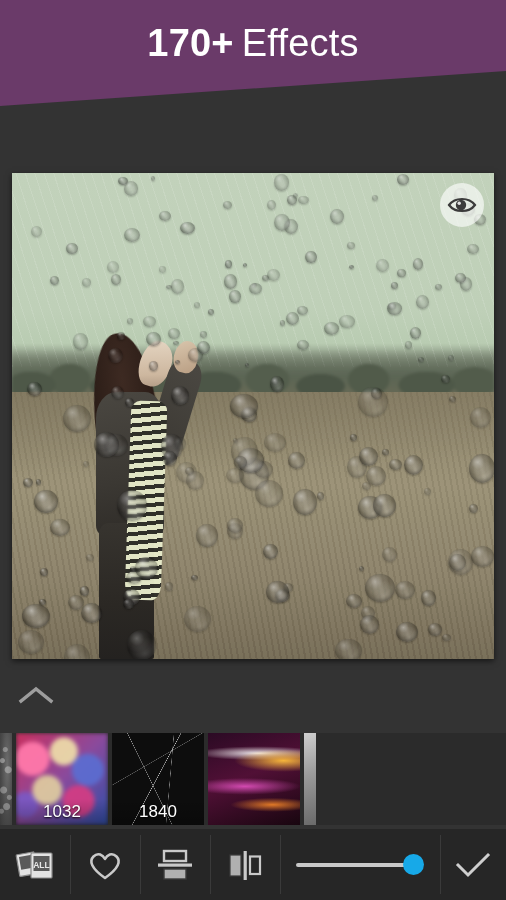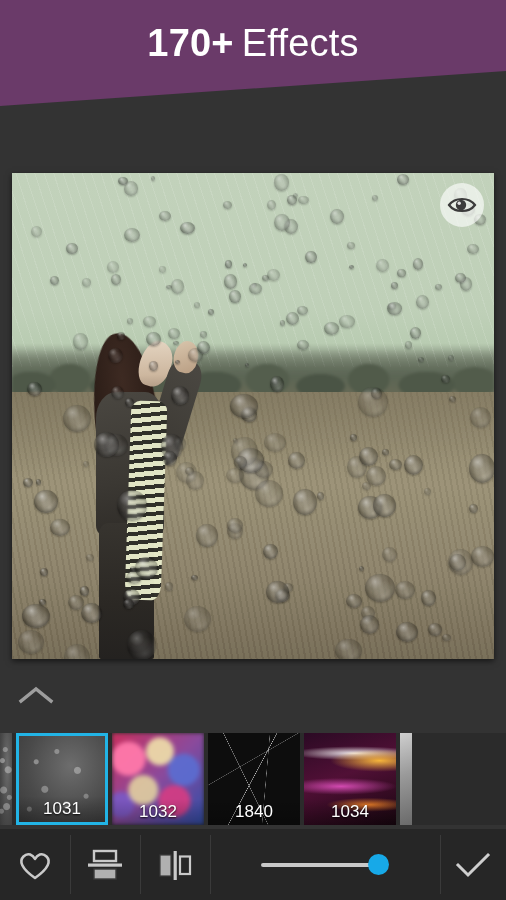--- a/index.html
+++ b/index.html
@@ -526,43 +526,49 @@
   <div class="collapse-btn">
     <svg width="36" height="20" viewBox="0 0 36 20" aria-hidden="true">
       <polyline points="3,16 18,4 33,16" fill="none" stroke="#9d9d9d" stroke-width="3.4" stroke-linecap="square" stroke-linejoin="miter"></polyline>
     </svg>
   </div>
 
   <div class="strip" id="strip">
       <div class="thumb partial-left">
         <div class="thumb-img t-rain"></div>
       </div>
-      <div class="thumb selected" style="border-color: rgb(34, 180, 230);">
-        <div class="thumb-img t-rain"></div>
-        <div class="thumb-label">1031</div>
-      </div>
       <div class="thumb">
         <div class="thumb-img t-bokeh"></div>
         <div class="thumb-label">1032</div>
       </div>
       <div class="thumb">
         <div class="thumb-img t-crack"></div>
         <div class="thumb-label">1840</div>
       </div>
       <div class="thumb">
         <div class="thumb-img t-lightstreak"></div>
-        <div class="thumb-label">1034</div>
       </div>
       <div class="thumb partial-right">
         <div class="thumb-img t-gray"></div>
       </div>
     </div>
 
   <div class="toolbar">
 
+    <div class="tool tool-all">
+      <svg width="42" height="34" viewBox="0 0 42 34" aria-hidden="true">
+        <g transform="rotate(-10 14 17)">
+          <rect x="4" y="5" width="18" height="22" rx="1" fill="#e3e3e3" stroke="#8a8a8a" stroke-width="1.2"></rect>
+          <rect x="6.5" y="7.5" width="13" height="13" fill="#5a5a5a"></rect>
+        </g>
+        <rect x="17" y="5" width="21" height="25" rx="1" fill="#e3e3e3" stroke="#8a8a8a" stroke-width="1.2"></rect>
+        <rect x="19.5" y="8" width="16" height="15" fill="#5a5a5a"></rect>
+        <text x="27.5" y="19.5" font-family="'Liberation Sans', sans-serif" font-size="8.5" font-weight="bold" fill="#e8e8e8" text-anchor="middle">ALL</text>
+      </svg>
+    </div>
 
     <div class="tool tool-fav">
       <svg width="36" height="32" viewBox="0 0 36 32" aria-hidden="true">
         <path d="M18 29 C4 19, 2 12, 6.5 7.5 C11 3, 16 6, 18 10 C20 6, 25 3, 29.5 7.5 C34 12, 32 19, 18 29 Z" fill="none" stroke="#c9c9c9" stroke-width="2.6" stroke-linejoin="round"></path>
       </svg>
     </div>
 
     <div class="tool tool-hsplit">
       <svg width="40" height="34" viewBox="0 0 40 34" aria-hidden="true">
         <rect x="9" y="3" width="22" height="10" fill="none" stroke="#c9c9c9" stroke-width="2.4"></rect>

